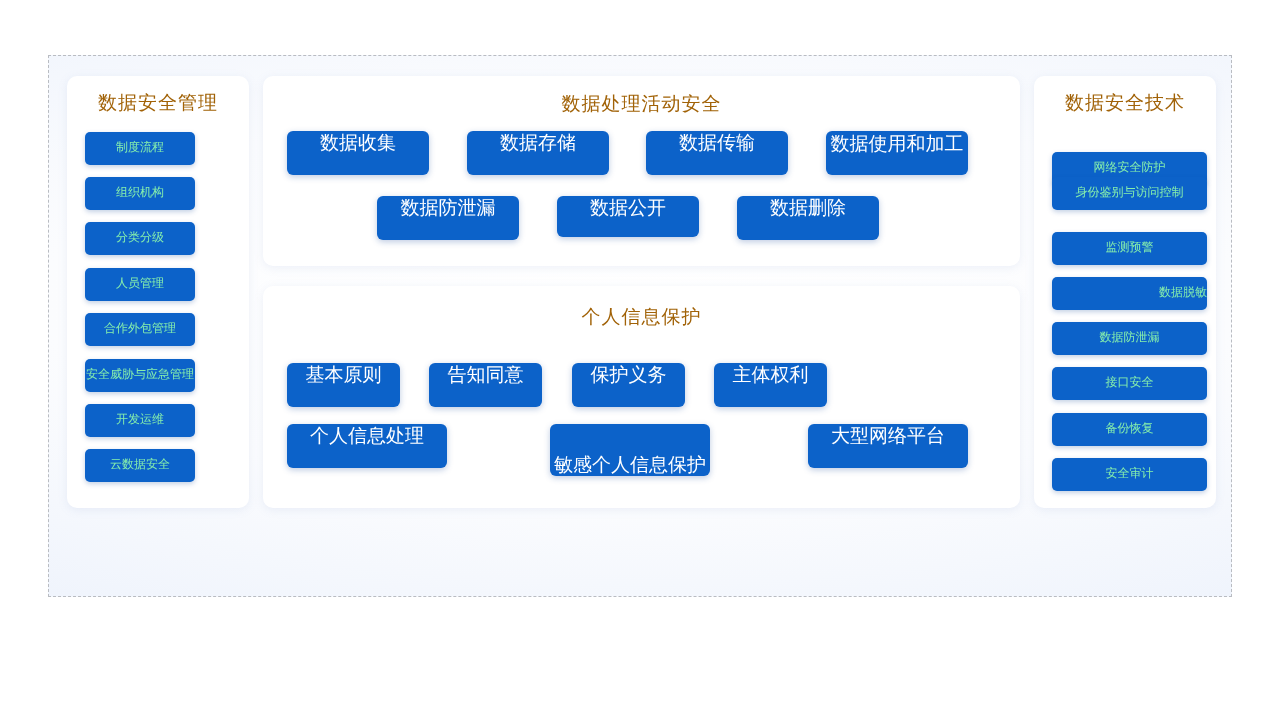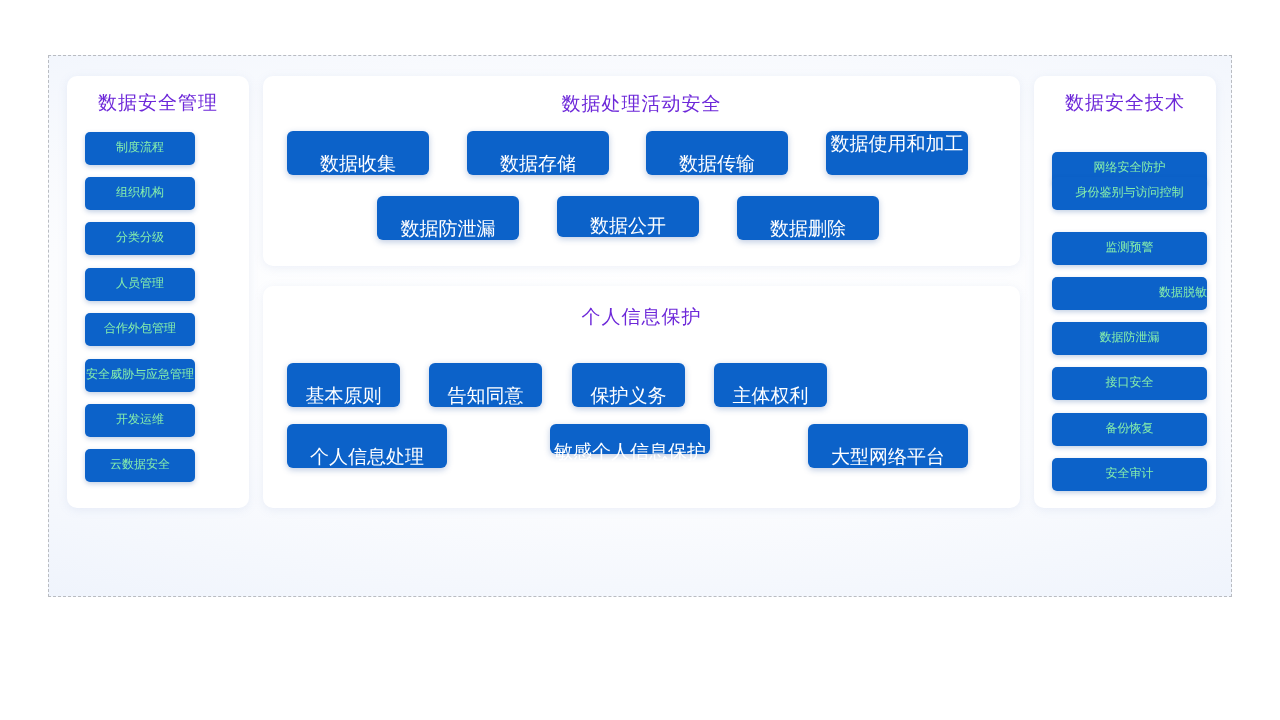--- a/index.html
+++ b/index.html
@@ -26,38 +26,38 @@
     position: absolute;
     background: #ffffff;
     border-radius: 10px;
     box-shadow: 0 2px 10px rgba(120,150,200,0.13);
   }
 
   .card-title {
     position: absolute;
     left: 0; right: 0;
     text-align: center;
-    color: #6d28d9;
+    color: #a16207;
     font-size: 19px;
     line-height: 22px;
     letter-spacing: 1px;
     white-space: nowrap;
   }
 
   
   .chip {
     position: absolute;
     background: #0c62c9;
     color: #ffffff;
     border-radius: 6px;
     font-size: 19px;
     line-height: 23px;
     text-align: center;
     display: flex;
-    align-items: flex-end;
+    align-items: flex-start;
     justify-content: center;
     box-shadow: 0 2px 6px rgba(20,70,150,0.28);
     overflow: visible;
     padding: 0 4px;
     white-space: normal;
   }
 
   
   .side-chip {
     position: absolute;
@@ -189,21 +189,21 @@
     <div class="chip" style="left:309px; top:77px; width:113px; height:44px;">
         <span>保护义务</span>
       </div>
     <div class="chip" style="left:451px; top:77px; width:113px; height:44px;">
         <span>主体权利</span>
       </div>
 
     <div class="chip" style="left:24px;  top:138px; width:160px; height:44px;">
         <span>个人信息处理</span>
       </div>
-    <div class="chip" style="left:287px; top:138px; width:160px; height:30px; align-items:flex-start; padding-top:16px;">
+    <div class="chip" style="left:287px; top:138px; width:160px; height:52px; align-items:flex-end; padding-top:16px;">
         <span>敏感个人信息保护</span>
       </div>
     <div class="chip" style="left:545px; top:138px; width:160px; height:44px;">
         <span>大型网络平台</span>
       </div>
   </div>
 
   <div class="card" id="right-card" style="left:985px; top:20px; width:182px; height:432px;">
 
     <div class="card-title" style="top:16px;">数据安全技术</div>

